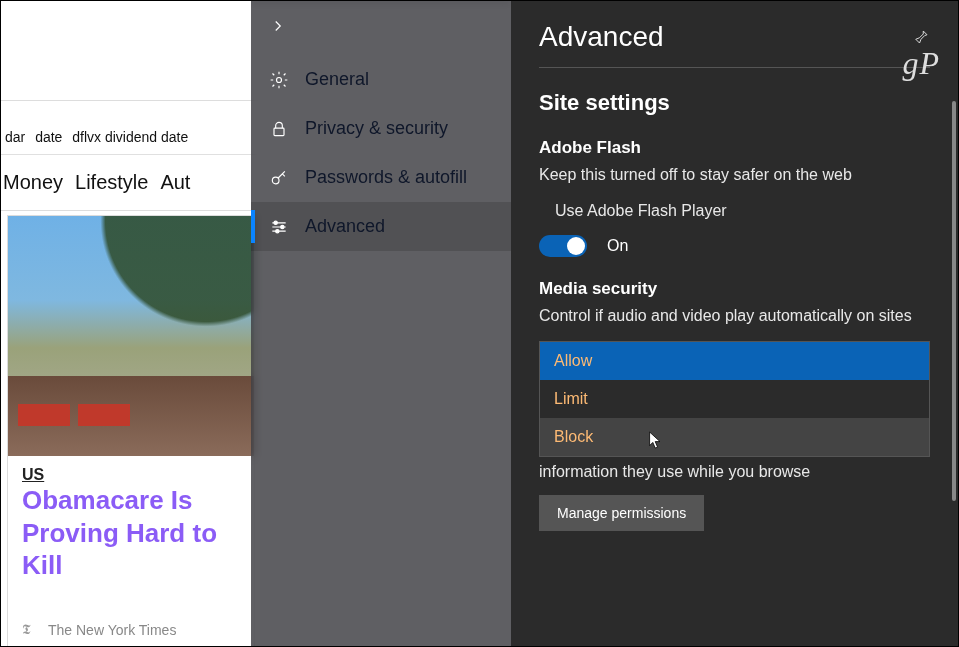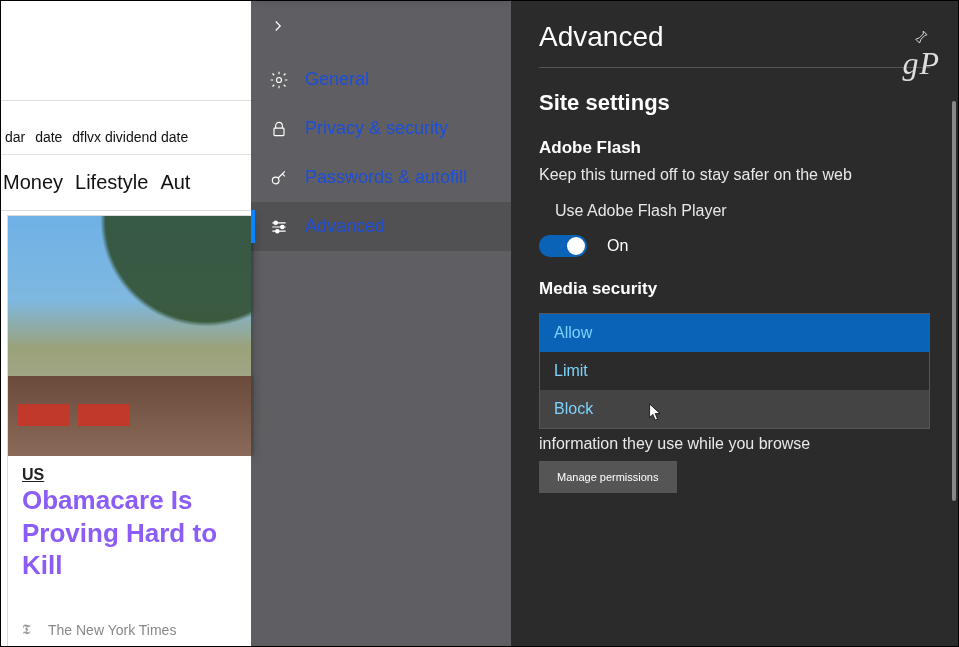--- a/index.html
+++ b/index.html
@@ -17,45 +17,45 @@
     .banner2 { position:absolute; bottom:30px; left:70px; width:52px; height:22px; background:#c0392b; }
     .article-meta { padding:10px 14px; }
     .cat { font-size:16px; font-weight:600; text-decoration:underline; color:#222;}
     .headline { font-size:26px; color:#8b5cf6; margin-top:0; line-height:1.25; font-weight:700;}
     .source { font-size:14px; color:#888; margin-top:40px; display:flex; align-items:center; gap:10px;}
     .source-icon { width:16px; height:16px; display:inline-block; font-family:serif; color:#999;}
 
     .settings-nav { position:absolute; left:250px; top:0; width:260px; height:647px; background:rgba(50,50,55,.78); backdrop-filter: blur(4px); }
     .nav-back { padding:16px 18px 10px; }
     .nav-list { margin-top:6px; }
-    .nav-item { display:flex; align-items:center; gap:16px; padding:14px 18px; font-size:18px; color:#1d4ed8; cursor:pointer;}
+    .nav-item { display:flex; align-items:center; gap:16px; padding:14px 18px; font-size:18px; color:#0f172a; cursor:pointer;}
     .nav-item.active { background:rgba(0,0,0,.15); position:relative;}
     .nav-item.active::before { content:""; position:absolute; left:0; top:8px; bottom:8px; width:4px; background:#0a84ff;}
     .nav-icon { width:20px; height:20px; display:flex; align-items:center; justify-content:center; }
     .nav-icon svg { stroke:#fff; fill:none; stroke-width:1.4; }
 
     .settings-pane { position:absolute; left:510px; top:0; right:0; height:647px; background:#2b2b2b; color:#fff; padding:20px 28px 20px 28px; overflow:hidden; text-align:left;}
     .pane-header { display:flex; align-items:center; justify-content:space-between; border-bottom:1px solid #555; padding-bottom:14px;}
     .pane-title { font-size:28px; font-weight:400; }
     .pin { width:18px; height:18px; }
     .watermark { position:absolute; right:18px; top:44px; font-family: "Times New Roman", serif; font-style:italic; font-size:32px; color:#ddd; letter-spacing:1px;}
     .section-title { font-size:22px; font-weight:600; margin-top:22px;}
     .sub-group { margin-top:22px; }
     .sub-title { font-size:17px; font-weight:600; }
     .sub-desc { font-size:16px; color:#e8e8e8; margin-top:6px; line-height:1.35;}
     .toggle-row { display:flex; align-items:center; gap:20px; margin-top:14px;}
     .toggle { width:48px; height:22px; border-radius:11px; background:#0a63b6; position:relative;}
     .toggle .knob { position:absolute; right:2px; top:2px; width:18px; height:18px; border-radius:50%; background:#fff;}
     .toggle-label { font-size:16px;}
     .dropdown { margin-top:14px; border:1px solid #555; background:#2b2b2b; width:100%; }
-    .dd-item { padding:10px 14px; font-size:16px; color:#7dd3fc; cursor:pointer; position:relative;}
+    .dd-item { padding:10px 14px; font-size:16px; color:#fdba74; cursor:pointer; position:relative;}
     .dd-item.selected { background:#0a63b6; }
     .dd-item.hover { background:#444; }
     .below-text { font-size:16px; color:#e8e8e8; margin-top:6px;}
-    .btn { display:inline-block; background:#555; color:#fff; padding:10px 18px; font-size:11px; margin-top:8px; cursor:pointer;}
+    .btn { display:inline-block; background:#555; color:#fff; padding:10px 18px; font-size:14px; margin-top:14px; cursor:pointer;}
     .cursor { position:absolute; width:16px; height:20px; pointer-events:none;}
     .scrollbar { position:absolute; right:2px; top:100px; width:4px; height:400px; background:#888; border-radius:2px;}
   </style>
 </head>
 <body>
 
 <div class="browser-bg">
   <div class="addr-bar-area"></div>
   <div class="url-fragment" style="margin-top:0; padding-top:28px; height:54px;">
     <span>dar</span>
@@ -154,20 +154,21 @@
     <div class="toggle-row">
       <div class="toggle">
           <div class="knob"></div>
         </div>
       <span class="toggle-label">On</span>
     </div>
   </div>
 
   <div class="sub-group">
     <div class="sub-title">Media security</div>
+    <div class="sub-desc">Control if audio and video play automatically on sites</div>
     <div class="dropdown">
       <div class="dd-item selected">Allow</div>
       <div class="dd-item">Limit</div>
       <div class="dd-item hover">
         <span>Block</span>
         <svg class="cursor" style="left:108px; top:12px;" viewBox="0 0 20 24">
             <path d="M2 2l0 17 4-4 3 7 3-1-3-7 6 0z" fill="#fff" stroke="#000" stroke-width="1"></path>
           </svg>
       </div>
     </div>

